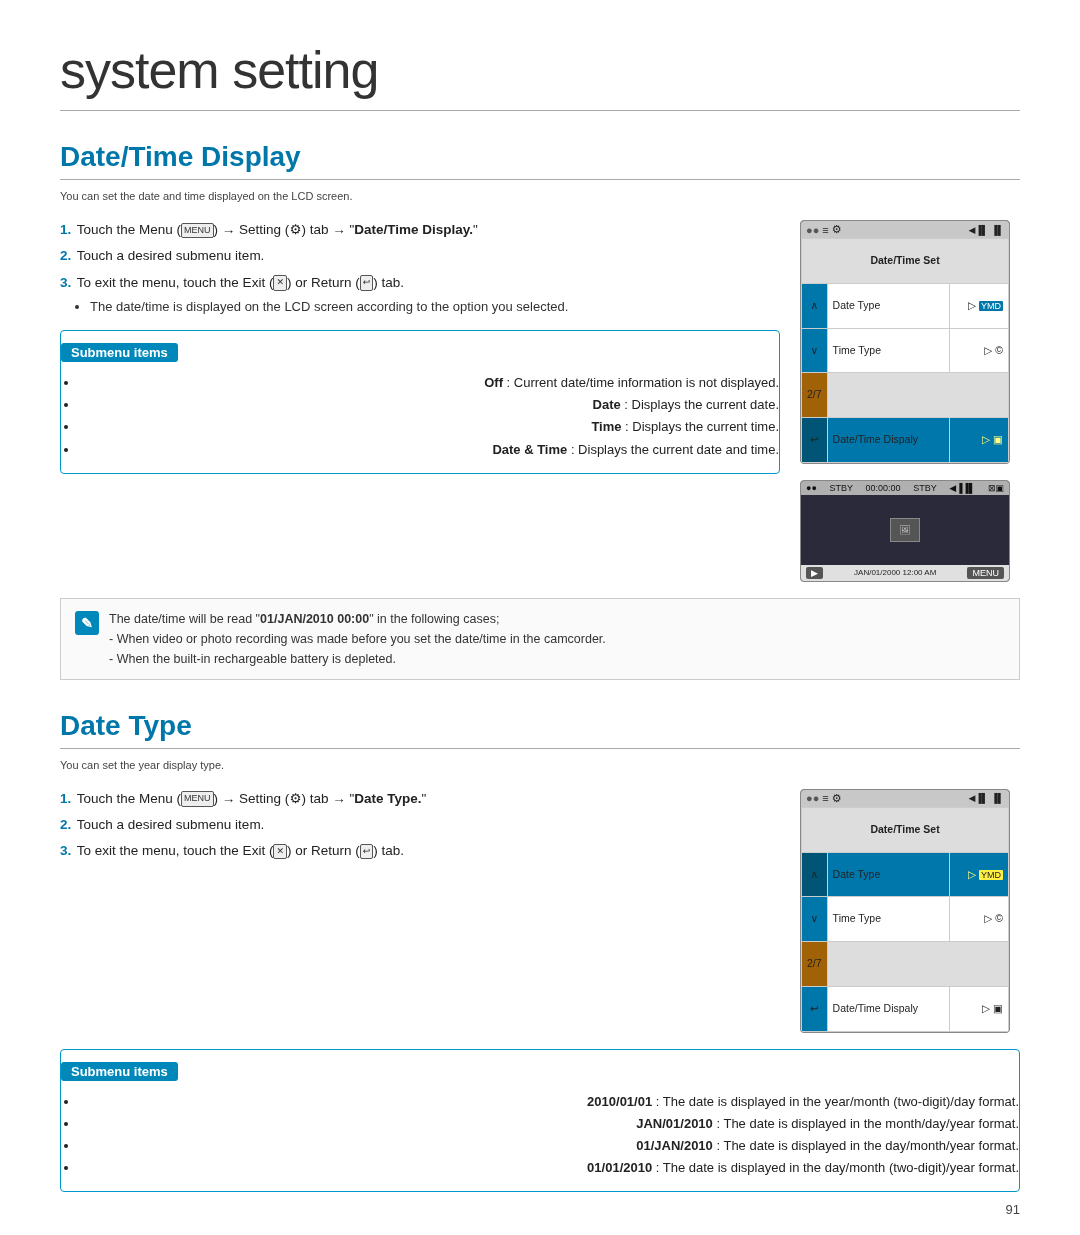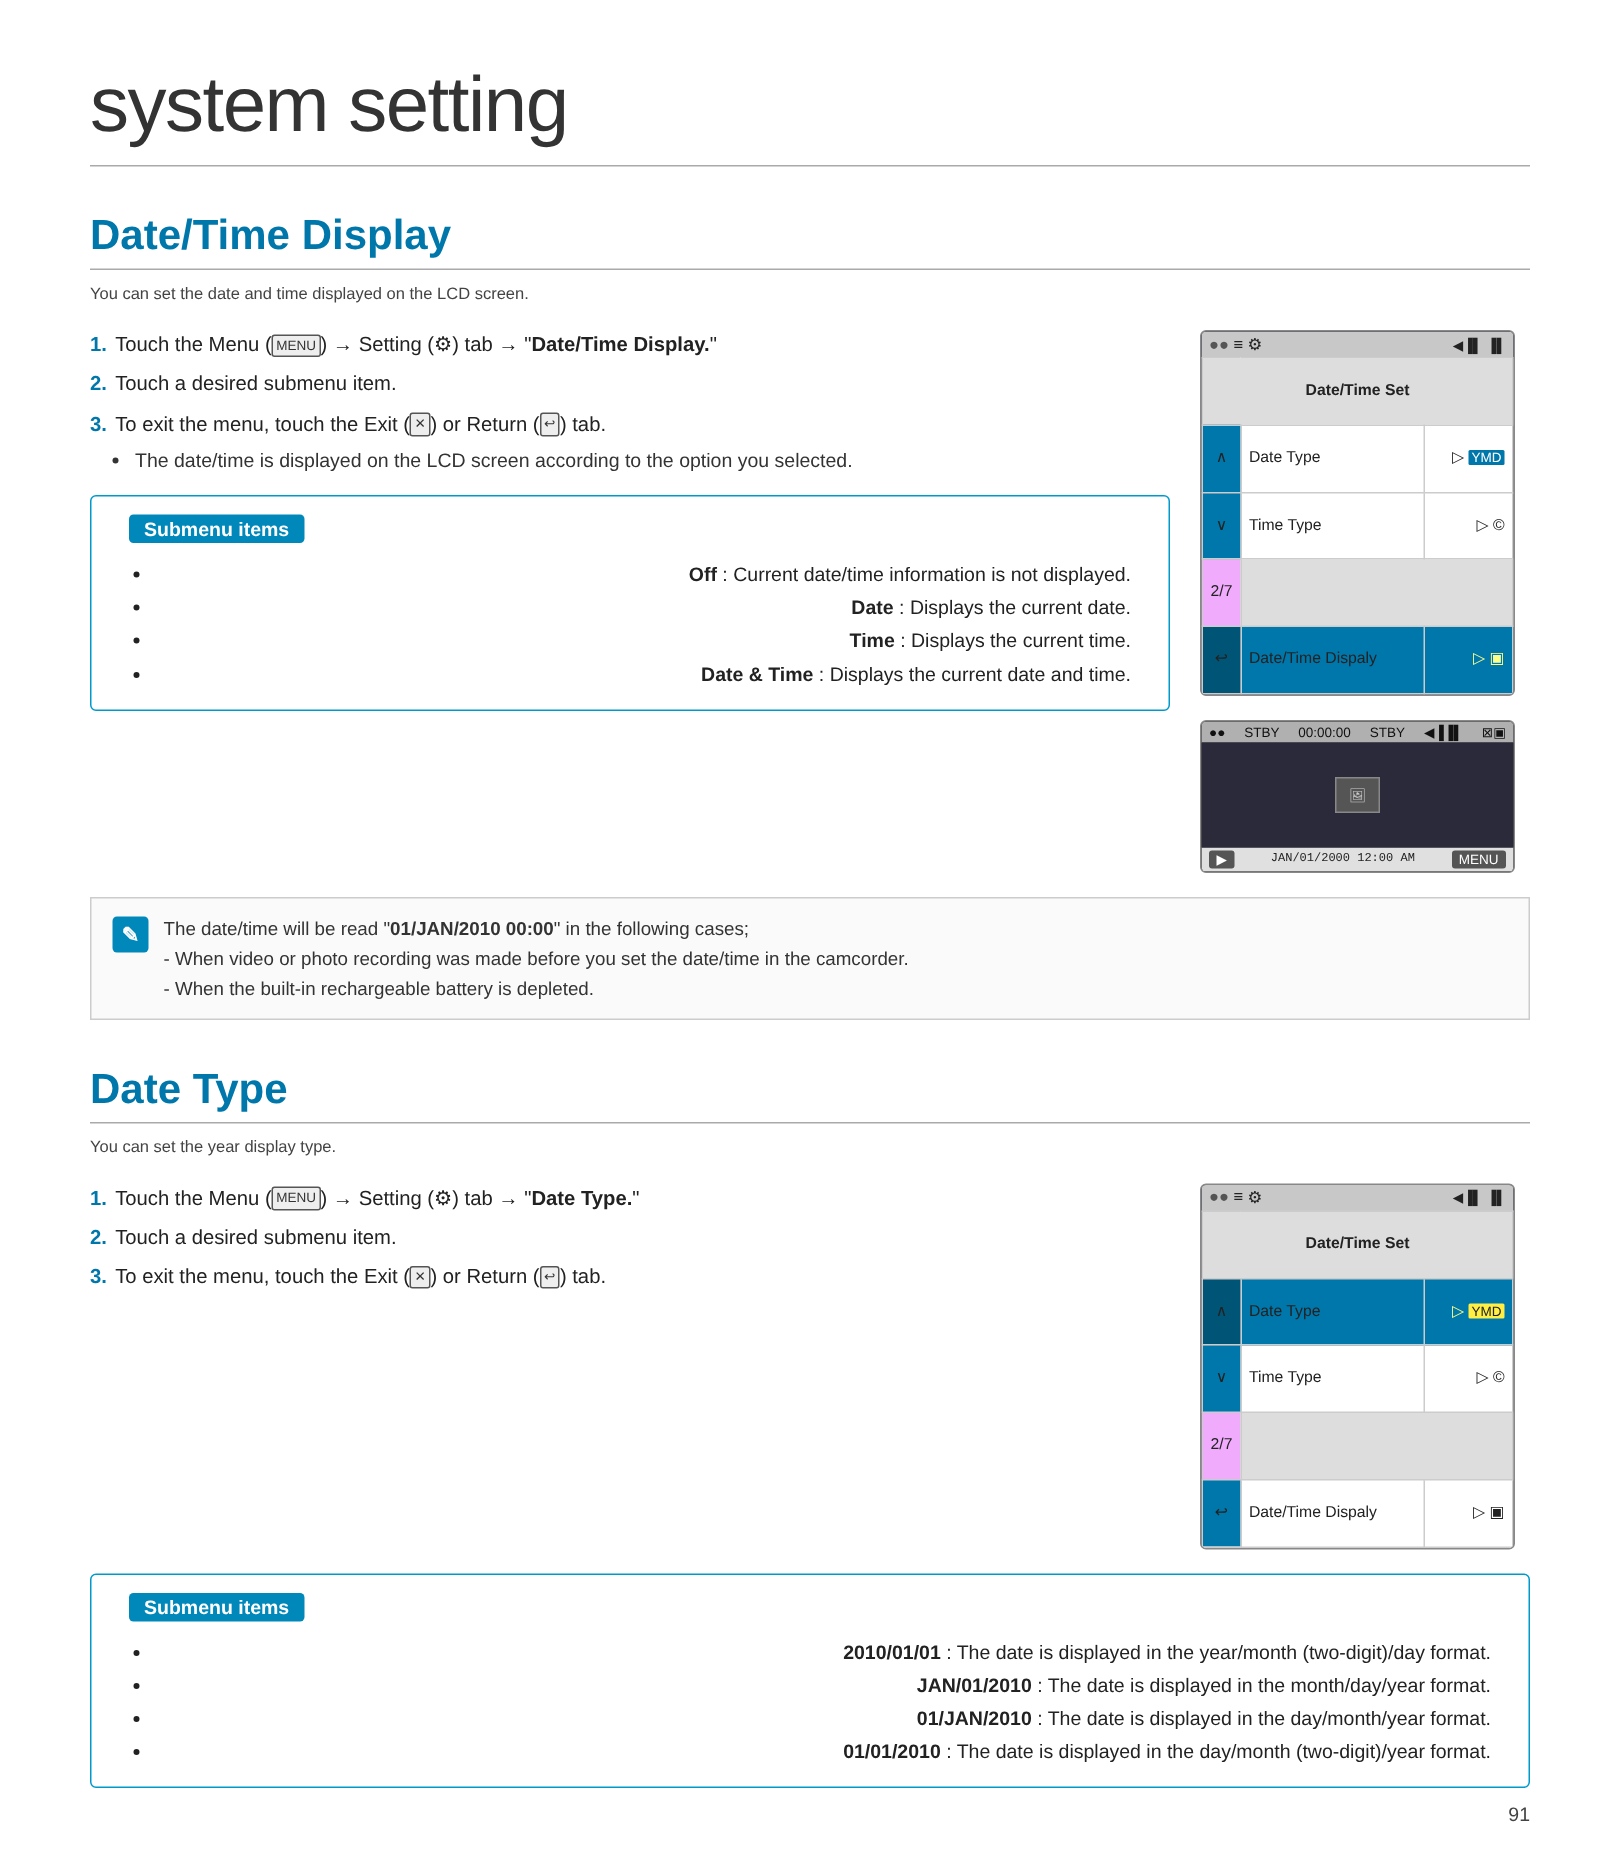--- a/index.html
+++ b/index.html
@@ -93,21 +93,21 @@
       margin-left: 30px;
       font-size: 13px;
       color: #333;
       margin-top: 4px;
     }
 
     
     .submenu-box {
       border: 1.5px solid #0099cc;
       border-radius: 4px;
-      padding: 12px 25px;
+      padding: 12px 0;
       background: #fff;
       margin-top: 10px;
     }
 
     .submenu-box-title {
       font-size: 13px;
       font-weight: bold;
       color: #fff;
       background: #0088bb;
       display: inline-block;
@@ -228,21 +228,21 @@
     .cam-menu-highlight {
       background: #0077aa;
       color: white;
     }
 
     .cam-menu-highlight .cam-menu-value {
       color: #ffff88;
     }
 
     .cam-counter {
-      background: #f0abfc;
+      background: #a16207;
       color: #fff;
       font-size: 9px;
       text-align: center;
       padding: 1px 3px;
     }
 
     
     .cam-playback {
       width: 210px;
       background: #222;
@@ -416,21 +416,21 @@
           <span>◀▐▐▌</span>
           <span style="font-size:9px;">⊠▣</span>
         </div>
         <div class="cam-play-screen">
           <div class="cam-play-thumb">
             <span>🖼</span>
           </div>
         </div>
         <div class="cam-play-bottombar">
           <span class="cam-play-btn">▶</span>
-          <span style="font-size:8px;font-family:Liberation Mono, monospace;">JAN/01/2000 12:00 AM</span>
+          <span style="font-size:8px;">JAN/01/2000 12:00 AM</span>
           <span class="cam-play-btn">MENU</span>
         </div>
       </div>
     </div>
   </div>
 
   <div class="note-box">
     <div class="note-icon">✎</div>
     <div class="note-content">
       <span>The date/time will be read "<strong>01/JAN/2010 00:00</strong>" in the following cases;</span><br>

